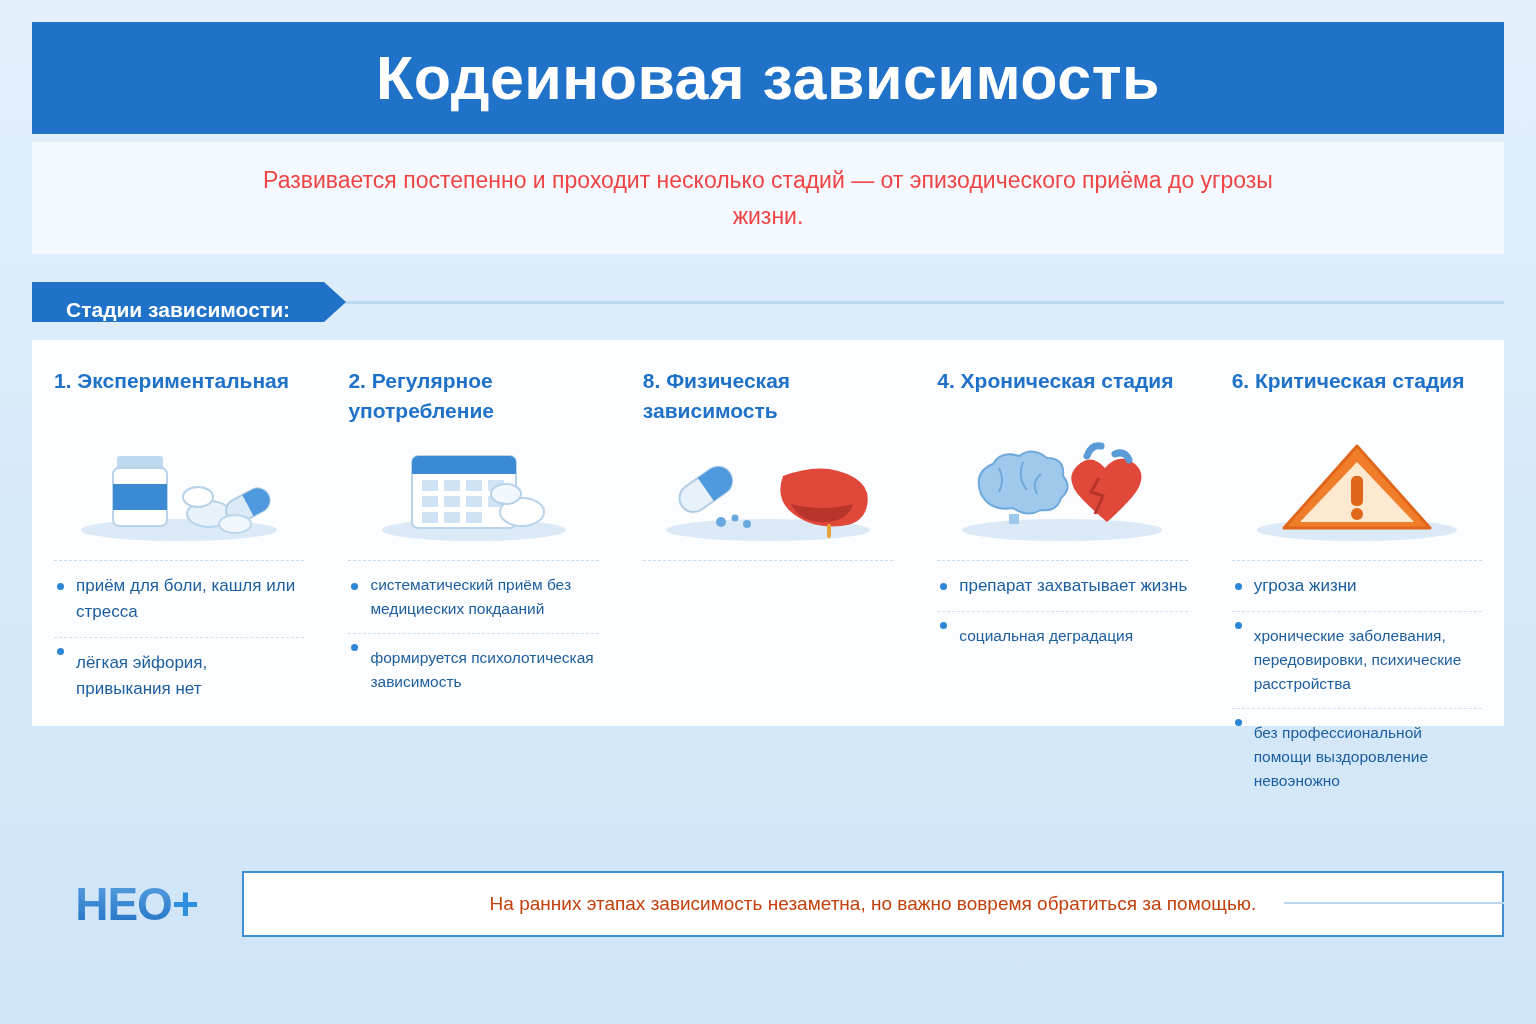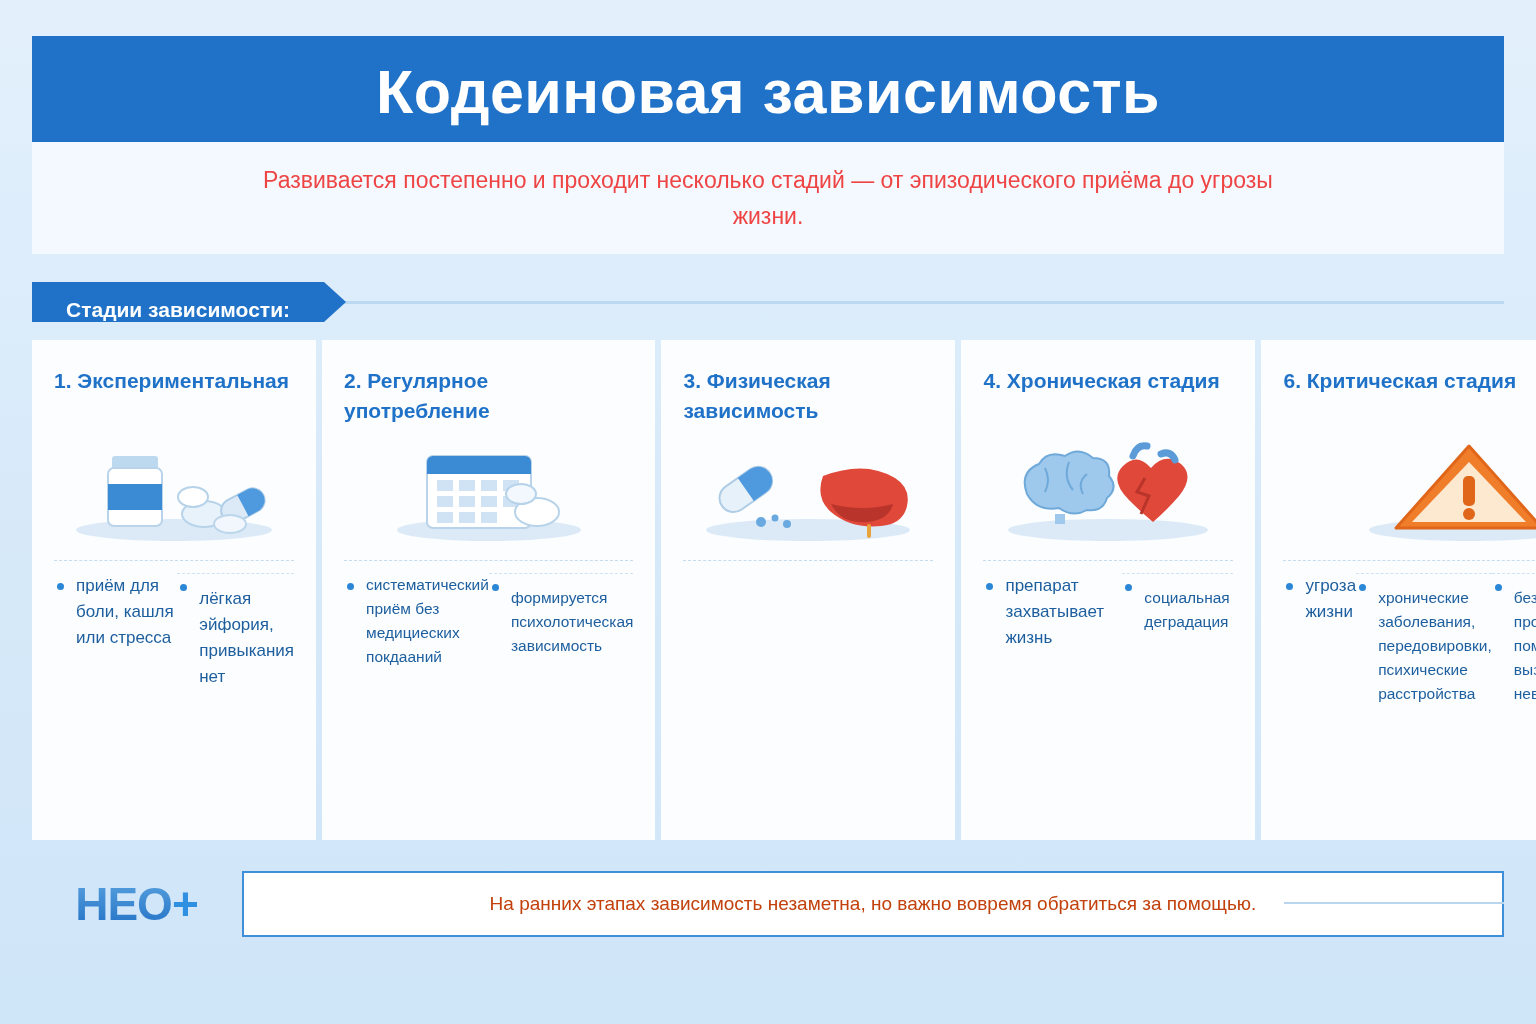--- a/index.html
+++ b/index.html
@@ -12,21 +12,21 @@
   .page {
     position: relative;
     width: 1536px; height: 1024px;
     background: linear-gradient(180deg, #e3f0fc 0%, #d6e9f9 55%, #cfe5f8 100%);
     padding: 0;
   }
 
   
   .header-bar {
     position: absolute;
-    left: 32px; top: 36px;
+    left: 32px; top: 22px;
     width: 1472px; height: 112px;
     background: #1f72c8;
     display: flex; align-items: center; justify-content: center;
   }
   .header-title {
     color: #ffffff;
     font-size: 61px;
     font-weight: bold;
     letter-spacing: 0.5px;
     white-space: nowrap;
@@ -77,23 +77,22 @@
     width: 0; height: 0;
     border-top: 20px solid transparent;
     border-bottom: 20px solid transparent;
     border-left: 22px solid #1f72c8;
   }
 
   
   .cards {
     position: absolute;
     left: 32px; top: 340px;
-    width: 1472px; height: 500px;
+    width: 1472px; height: 386px;
     display: flex;
-    gap: 6px;
   }
   .card {
     flex: 1 1 0;
     background: #fbfdff;
     padding: 26px 22px 18px 22px;
     display: flex; flex-direction: column;
   }
   .card-title {
     color: #1f72c8;
     font-size: 21px;
@@ -109,21 +108,21 @@
     display: flex; align-items: flex-end; justify-content: center;
     position: relative;
   }
   .illus svg { display: block; }
   .divider {
     border-top: 1px dashed #c5dcef;
     margin: 16px 0 12px 0;
   }
 
   
-  .bullets { display: flex; flex-direction: row; }
+  .bullets { display: flex; flex-direction: column; }
   .bullet {
     position: relative;
     padding-left: 22px;
     color: #1d5e9e;
     font-size: 17px;
     line-height: 26px;
     padding-bottom: 12px;
   }
   .bullet.sm { font-size: 15.5px; line-height: 24px; }
   .bullet::before {
@@ -245,21 +244,21 @@
         </svg>
       </div>
       <div class="divider"></div>
       <div class="bullets">
         <div class="bullet sm">систематический приём без медициеских покдааний</div>
         <div class="bullet sm">формируется психолотическая зависимость</div>
       </div>
     </div>
 
     <div class="card">
-      <div class="card-title">3. Физическая зависимость</div>
+      <div class="card-title">8. Физическая зависимость</div>
       <div class="illus">
         <svg width="250" height="112" viewBox="0 0 250 112">
           <ellipse cx="125" cy="98" rx="102" ry="11" fill="#dceaf7"></ellipse>
           <g transform="rotate(-35 62 58)">
             <rect x="34" y="44" width="58" height="28" rx="14" fill="#e7f1fa" stroke="#b0cde6" stroke-width="2"></rect>
             <path d="M63 44 h15 a14 14 0 0 1 0 28 h-15 z" fill="#4f9ade"></path>
           </g>
           <circle cx="78" cy="90" r="5" fill="#6aa9e0"></circle>
           <circle cx="92" cy="86" r="3.5" fill="#6aa9e0"></circle>
           <circle cx="104" cy="92" r="4" fill="#6aa9e0"></circle>

